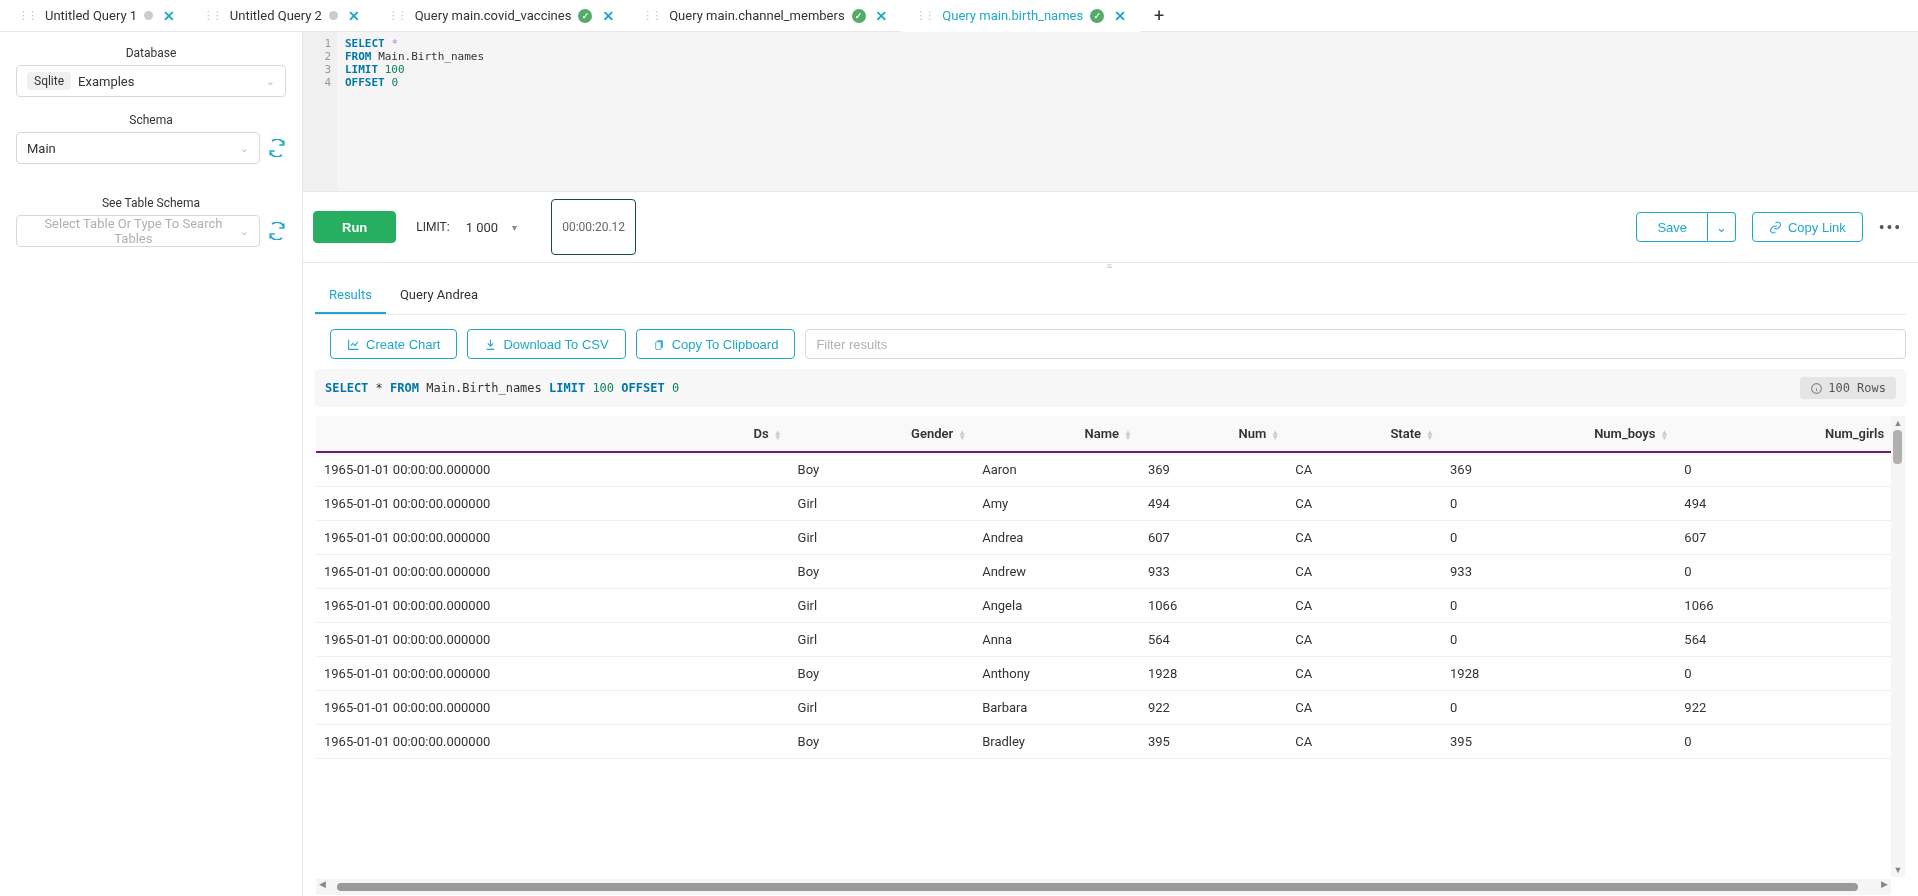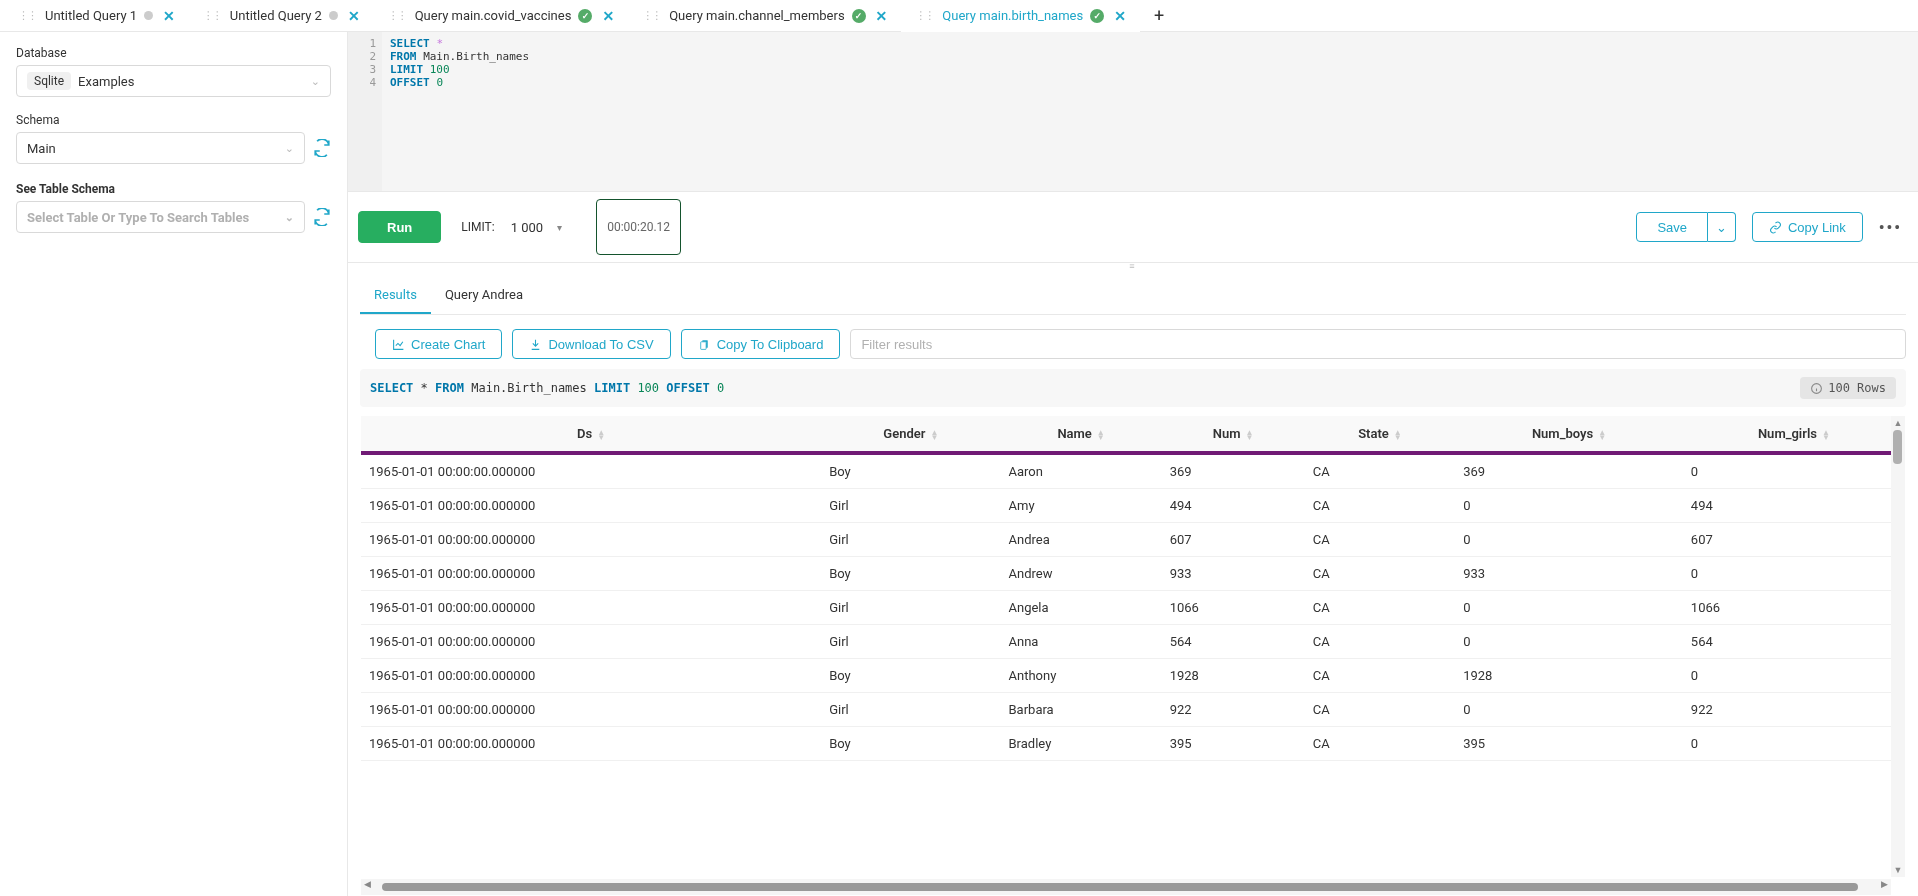--- a/index.html
+++ b/index.html
@@ -36,21 +36,21 @@
 .tab.active { color: #20a7c9; background: #fff; }
 .tab .drag-handle { color: #bbb; font-size: 11px; letter-spacing: -2px; margin-right: 2px; }
 .tab .dot.gray { width: 9px; height: 9px; border-radius: 50%; background: #ccc; display: inline-block; }
 .tab .dot.green { width: 14px; height: 14px; border-radius: 50%; background: #55ab68; display: inline-flex; align-items: center; justify-content: center; }
 .tab .dot.green::after { content: "✓"; color: #fff; font-size: 9px; font-weight: bold; }
 .tab .close { color: #20a7c9; font-size: 14px; font-weight: bold; line-height: 1; margin-left: 3px; }
 .tab-plus { width: 32px; text-align: center; font-size: 18px; color: #333; }
 
 
 .main { display: flex; height: calc(100% - 32px); }
-.sidebar { width: 348px; padding: 14px 16px; border-right: 1px solid #e8e8e8; }
+.sidebar { width: 303px; padding: 14px 16px; border-right: 1px solid #e8e8e8; text-align: center; }
 .content { flex: 1; display: flex; flex-direction: column; }
 
 .label { font-size: 12px; color: #333; margin-bottom: 5px; display: block; }
 .group { margin-bottom: 16px; }
 .select {
   border: 1px solid #d9d9d9; border-radius: 4px; height: 32px;
   display: flex; align-items: center; padding: 0 10px;
   font-size: 13px; color: #333; background: #fff; cursor: pointer;
   position: relative;
 }
@@ -127,22 +127,22 @@
   margin-left: auto; background: #e5e5e5; border-radius: 4px; padding: 4px 10px;
   display: flex; align-items: center; gap: 5px; font-family: inherit;
   font-size: 12px; color: #555;
 }
 .rowcount svg { width: 13px; height: 13px; color: #888; }
 
 
 .table-wrap { margin-top: 8px; flex: 1; overflow: hidden; position: relative; border: 1px solid transparent; }
 table { width: 100%; border-collapse: collapse; font-size: 13px; }
 thead th {
-  text-align: center; background: #f9f9f9; padding: 10px 8px;
-  border-bottom: 4px solid #701a75; font-weight: 600; color: #333;
+  text-align: right; background: #f9f9f9; padding: 10px 8px;
+  border-bottom: 2px solid #701a75; font-weight: 600; color: #333;
   position: relative;
 }
 thead th .sorter {
   display: inline-flex; flex-direction: column; margin-left: 5px;
   vertical-align: middle; line-height: 5px; color: #ccc; font-size: 8px;
 }
 tbody td { padding: 9px 8px; border-bottom: 1px solid #f0f0f0; color: #333; }
 .scrollbar-v { position: absolute; right: 0; top: 0; bottom: 18px; width: 14px; display: flex; flex-direction: column; background: #f5f5f5; }
 .scrollbar-v .arrow, .scrollbar-h .arrow { font-size: 9px; color: #888; text-align: center; padding: 2px 0; }
 .scrollbar-v .track { flex: 1; position: relative; }
@@ -204,21 +204,21 @@
       <div class="select-row">
         <div class="select">
           <span>Main</span>
           <span class="chev">⌄</span>
         </div>
         <svg class="refresh-icon" viewBox="0 0 24 24" fill="none" stroke="currentColor" stroke-width="2.3">
             <path d="M21 2v6h-6M3 22v-6h6M21 8a9 9 0 0 0-15.5-5M3 16a9 9 0 0 0 15.5 5"></path>
           </svg>
       </div>
     </div>
-    <div class="group" style="margin-top:18px;font-weight:bold;">
+    <div class="group" style="margin-top:32px;">
       <label class="label">See Table Schema</label>
       <div class="select-row">
         <div class="select">
           <span class="placeholder">Select Table Or Type To Search Tables</span>
           <span class="chev">⌄</span>
         </div>
         <svg class="refresh-icon" viewBox="0 0 24 24" fill="none" stroke="currentColor" stroke-width="2.3">
             <path d="M21 2v6h-6M3 22v-6h6M21 8a9 9 0 0 0-15.5-5M3 16a9 9 0 0 0 15.5 5"></path>
           </svg>
       </div>

